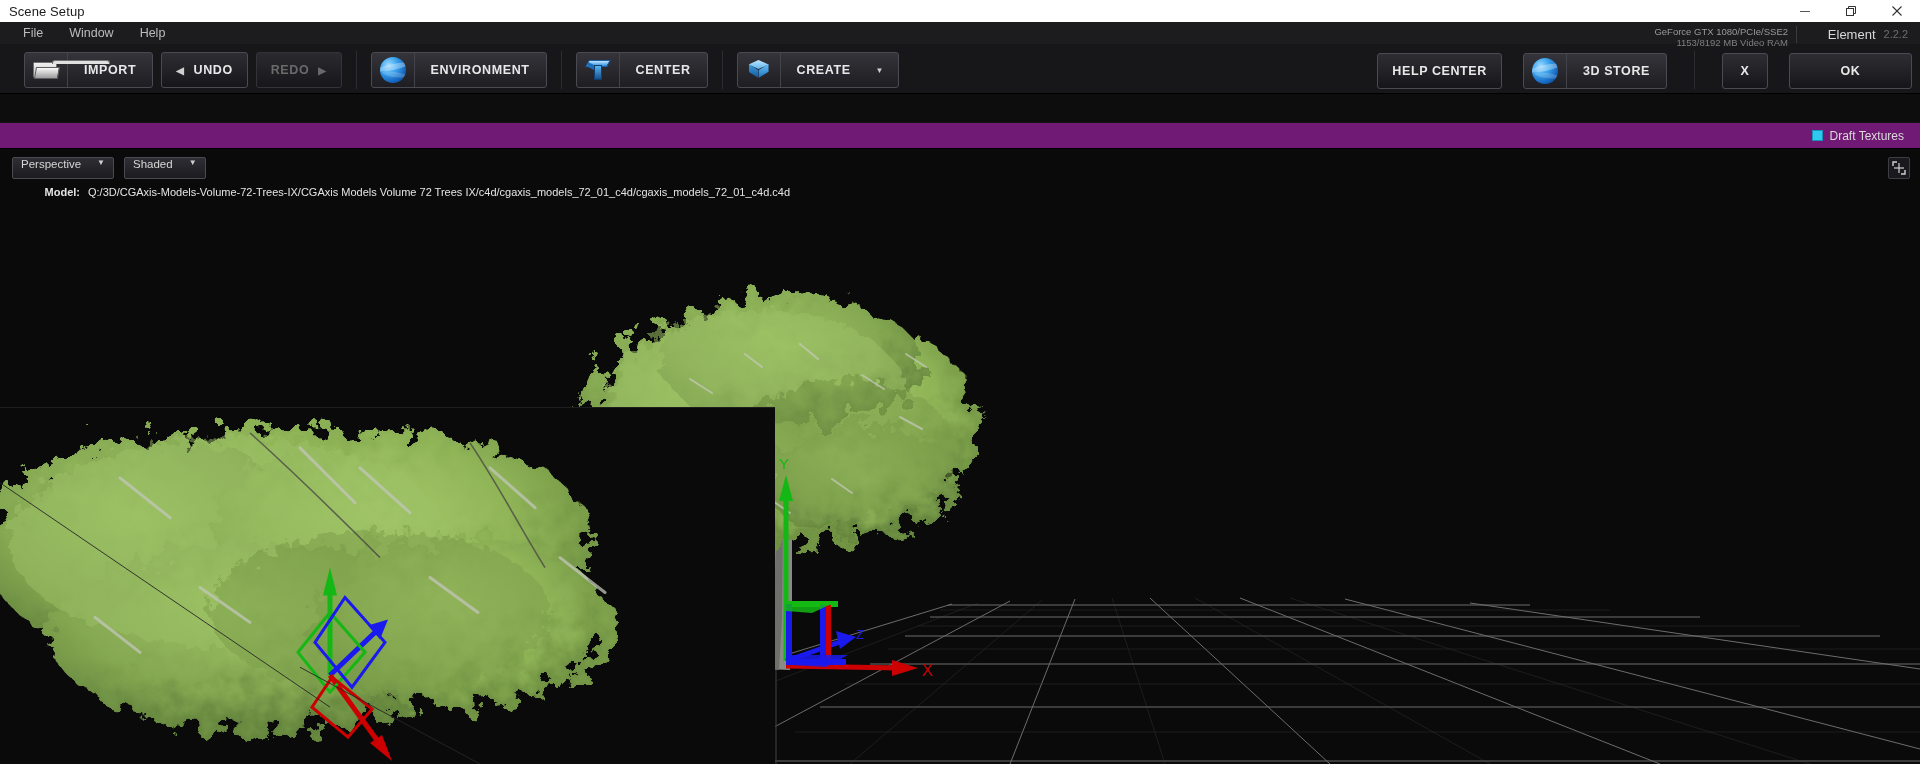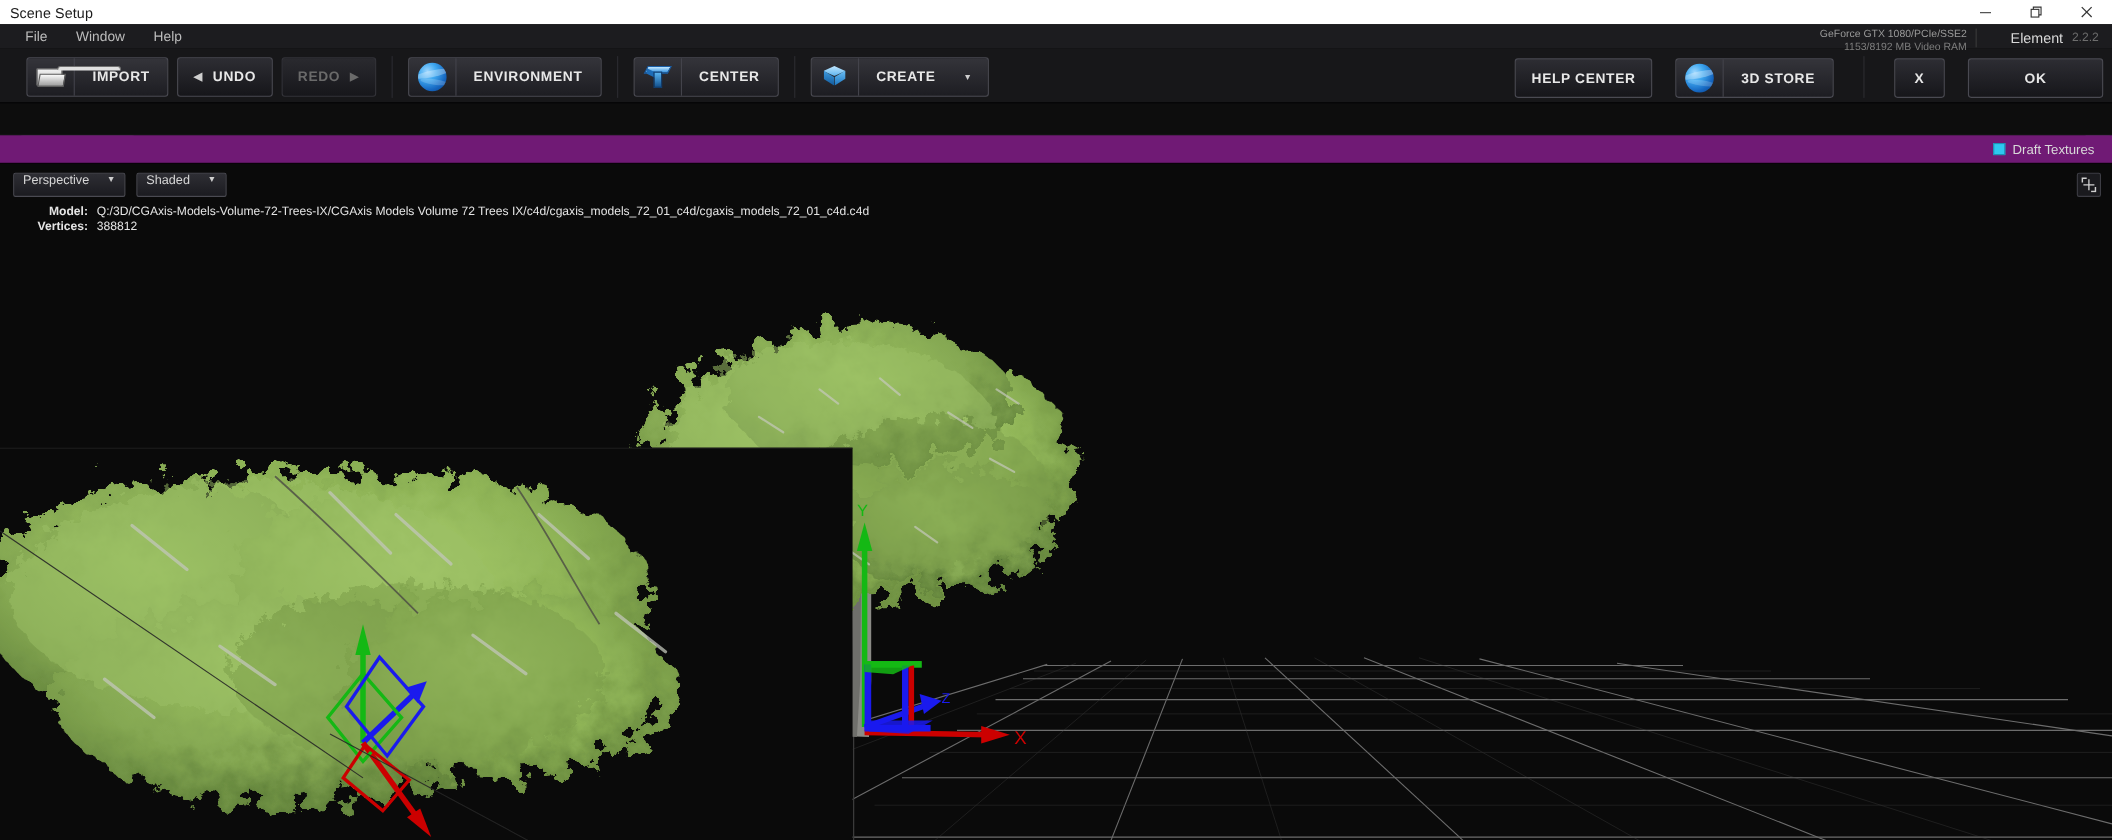--- a/index.html
+++ b/index.html
@@ -542,20 +542,16 @@
         <line x1="7" y1="2" x2="7" y2="12" stroke="#d0d0d0" stroke-width="1.2"></line>
         <line x1="2" y1="7" x2="12" y2="7" stroke="#d0d0d0" stroke-width="1.2"></line>
       </svg>
     </div>
 
     <div class="modelinfo">
       <div class="row">
         <span class="k">Model:</span>
         <span class="v">Q:/3D/CGAxis-Models-Volume-72-Trees-IX/CGAxis Models Volume 72 Trees IX/c4d/cgaxis_models_72_01_c4d/cgaxis_models_72_01_c4d.c4d</span>
       </div>
-      <div class="row">
-        <span class="k">Vertices:</span>
-        <span class="v">388812</span>
-      </div>
     </div>
 
   </div>
 </div>
 
 </body></html>

